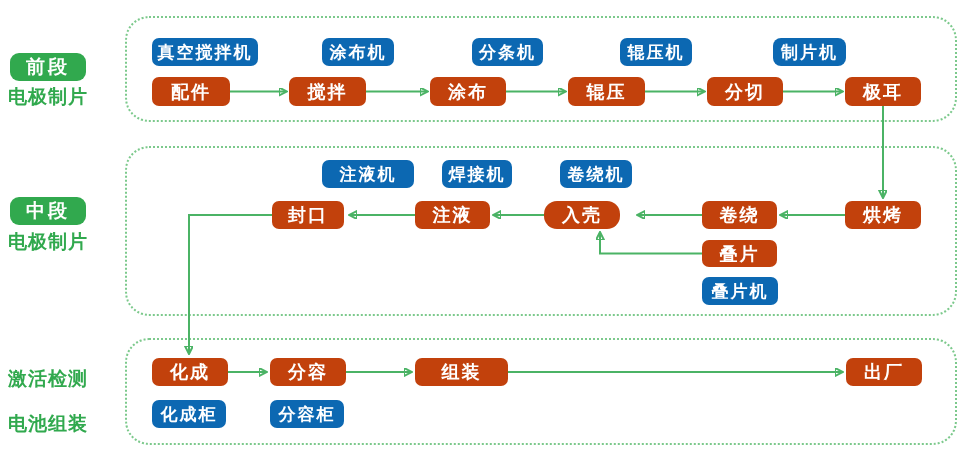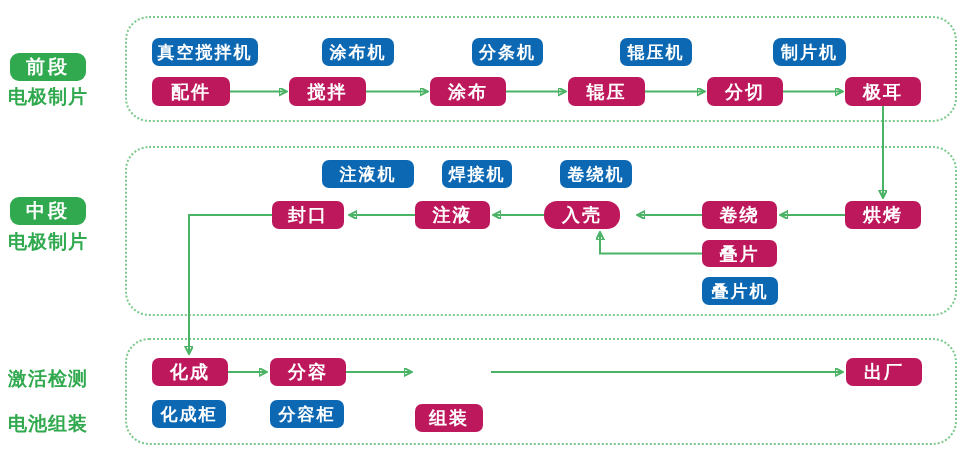--- a/index.html
+++ b/index.html
@@ -13,21 +13,21 @@
   }
   #sec-front  { left:125px; top:16px;  width:832px; height:106px; }
   #sec-middle { left:125px; top:146px; width:832px; height:170px; }
   #sec-back   { left:125px; top:338px; width:832px; height:107px; }
 
   .node {
     position:absolute; display:flex; align-items:center; justify-content:center;
     color:#ffffff; font-weight:bold; border-radius:7px; box-sizing:border-box;
     letter-spacing:2px; white-space:nowrap;
   }
-  .green { background:#be185d; font-size:18px; }
+  .green { background:#c2410c; font-size:18px; }
   .blue  { background:#0c68b2; font-size:17px; }
 
   .badge {
     position:absolute; display:flex; align-items:center; justify-content:center;
     background:#31a94e; color:#ffffff; font-weight:bold; font-size:19px;
     border-radius:9px; letter-spacing:3px; box-sizing:border-box;
   }
   .sidetext {
     position:absolute; color:#31a94e; font-weight:bold; font-size:19px;
     letter-spacing:1px; white-space:nowrap;
@@ -100,19 +100,19 @@
   <div class="node green" style="left:415px; top:201px; width:75px; height:28px;">注液</div>
   <div class="node green" style="left:544px; top:201px; width:76px; height:28px;border-radius:13px;">入壳</div>
   <div class="node green" style="left:702px; top:201px; width:75px; height:28px;">卷绕</div>
   <div class="node green" style="left:845px; top:201px; width:76px; height:28px;">烘烤</div>
 
   <div class="node green" style="left:702px; top:240px; width:75px; height:27px;">叠片</div>
   <div class="node blue" style="left:702px; top:277px; width:76px; height:28px;">叠片机</div>
 
   <div class="node green" style="left:152px; top:358px; width:76px; height:28px;">化成</div>
   <div class="node green" style="left:270px; top:358px; width:76px; height:28px;">分容</div>
-  <div class="node green" style="left:415px; top:358px; width:68px; height:28px;margin-top:46px;">组装</div>
+  <div class="node green" style="left:415px; top:358px; width:93px; height:28px;">组装</div>
   <div class="node green" style="left:846px; top:358px; width:76px; height:28px;">出厂</div>
 
   <div class="node blue" style="left:152px; top:400px; width:74px; height:28px;text-align:right;">化成柜</div>
   <div class="node blue" style="left:270px; top:400px; width:74px; height:28px;">分容柜</div>
 
 </div>
 
 </body></html>

